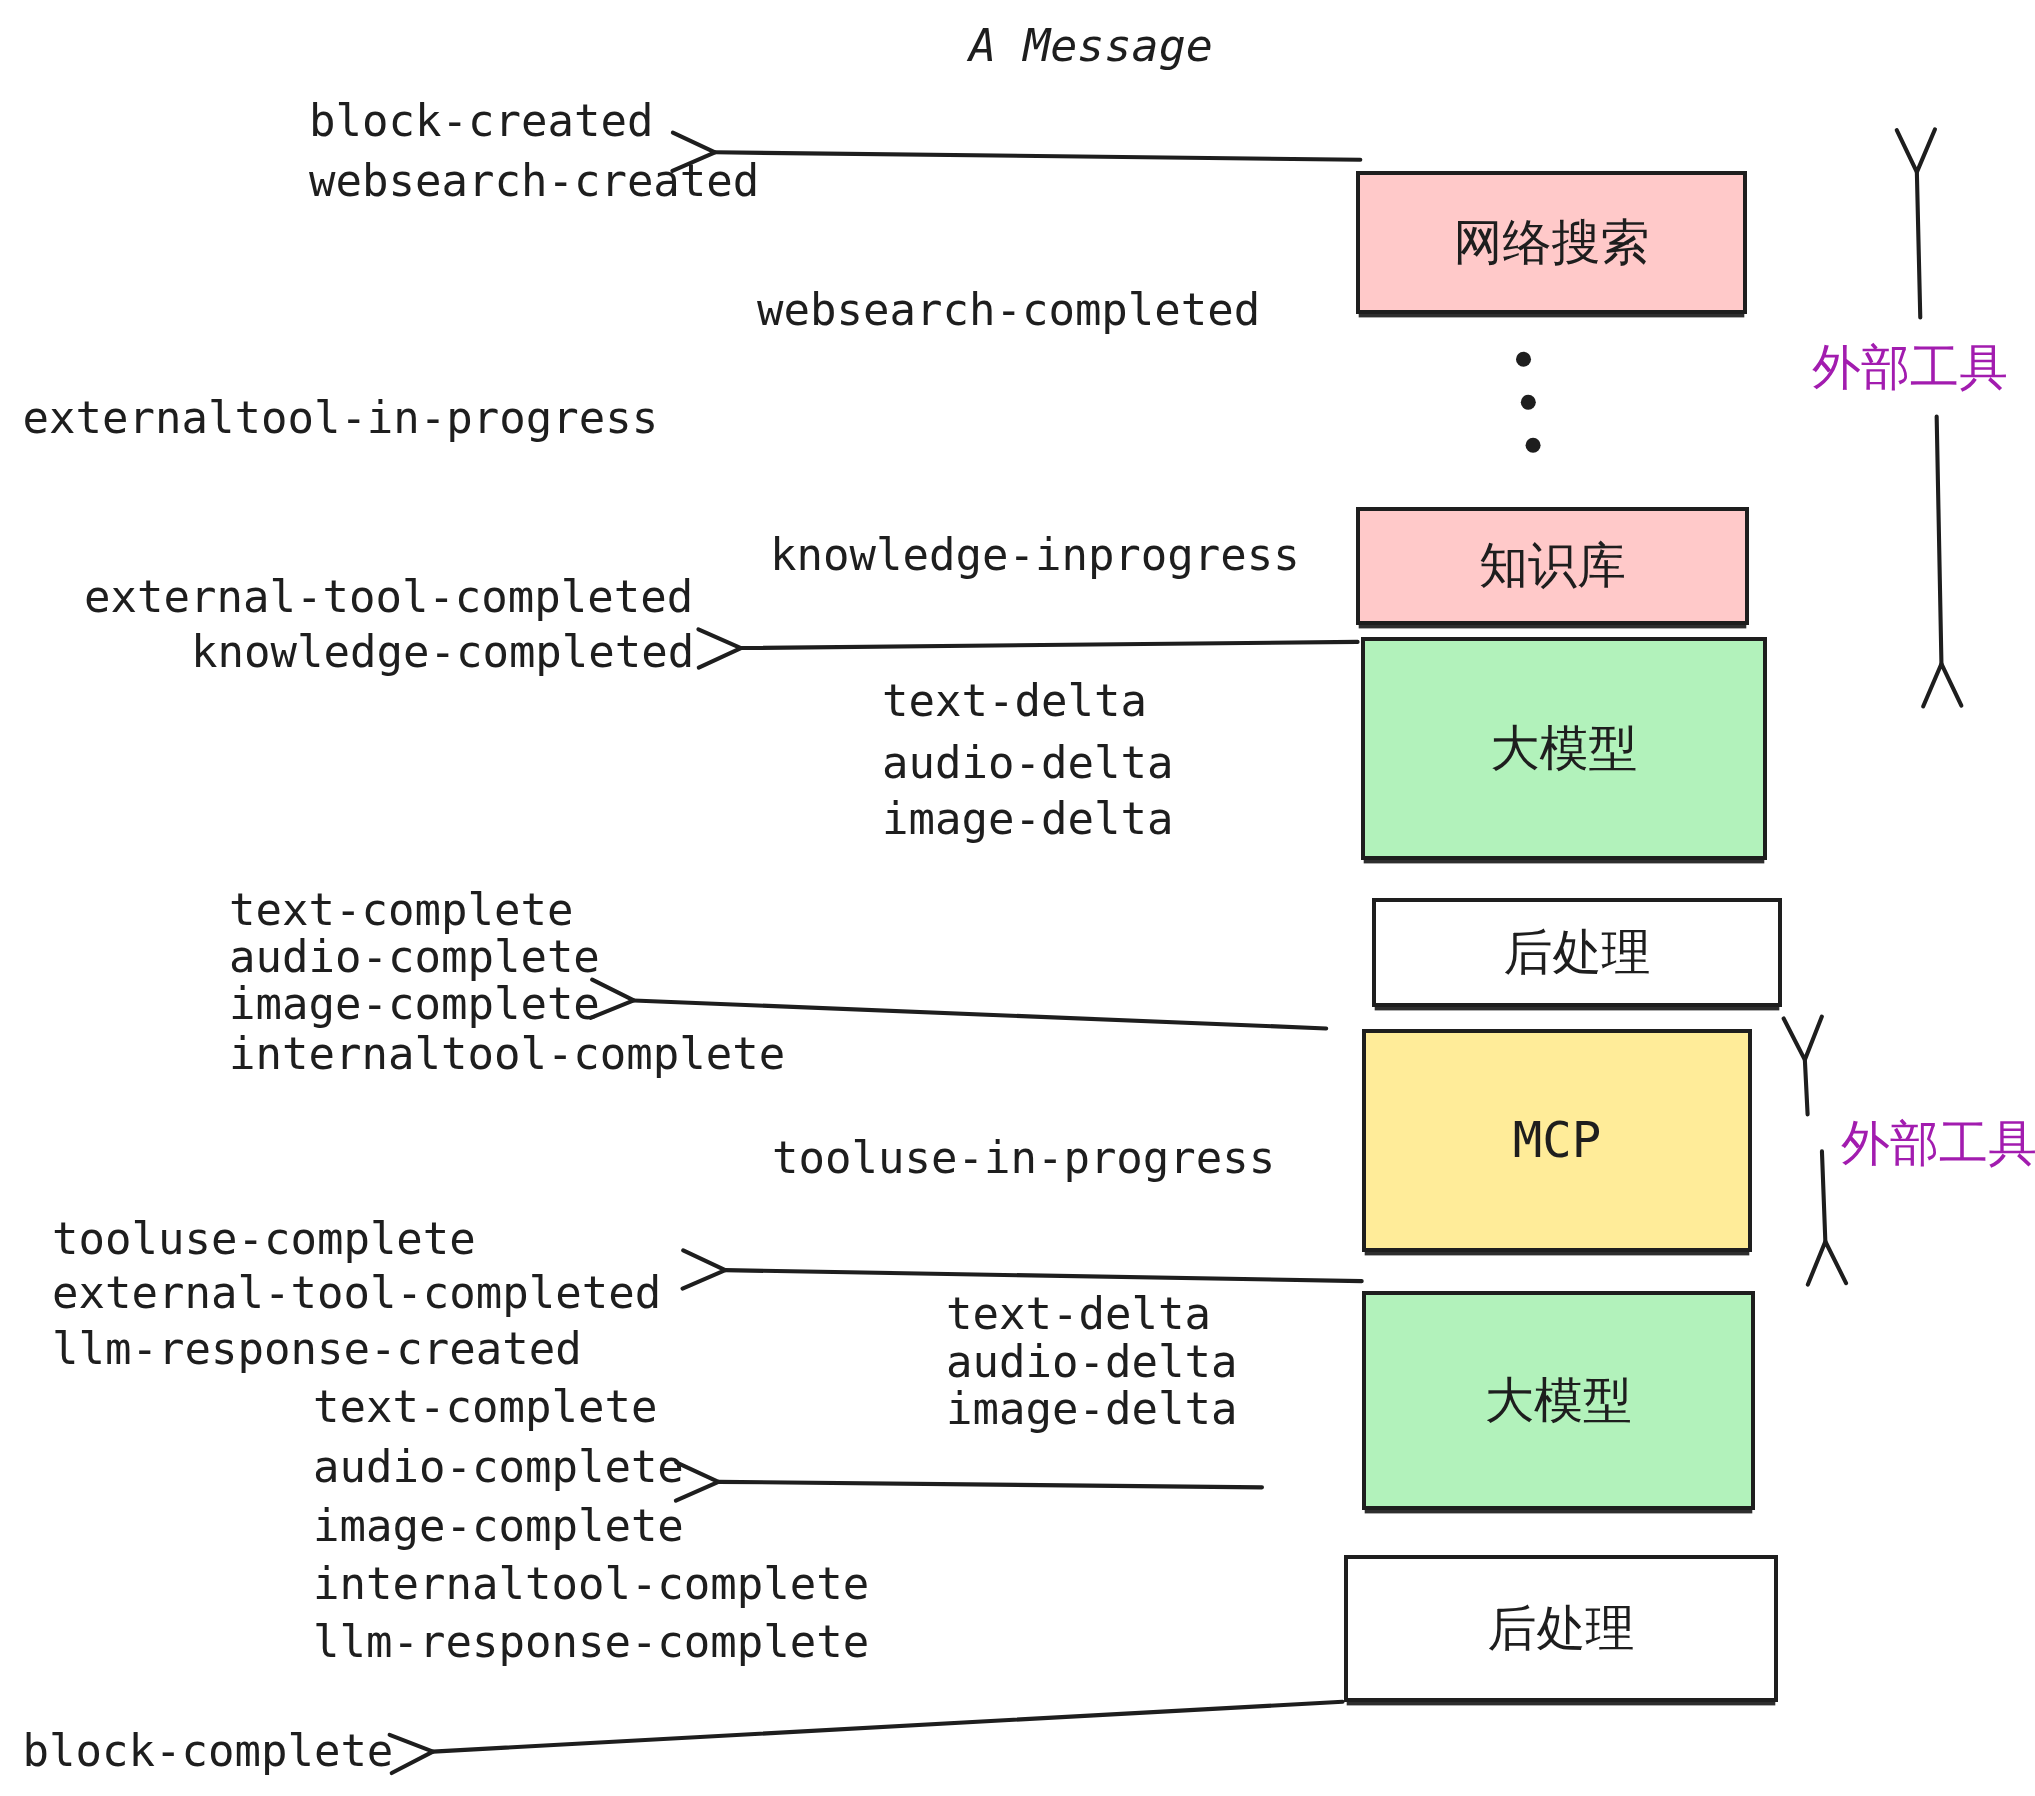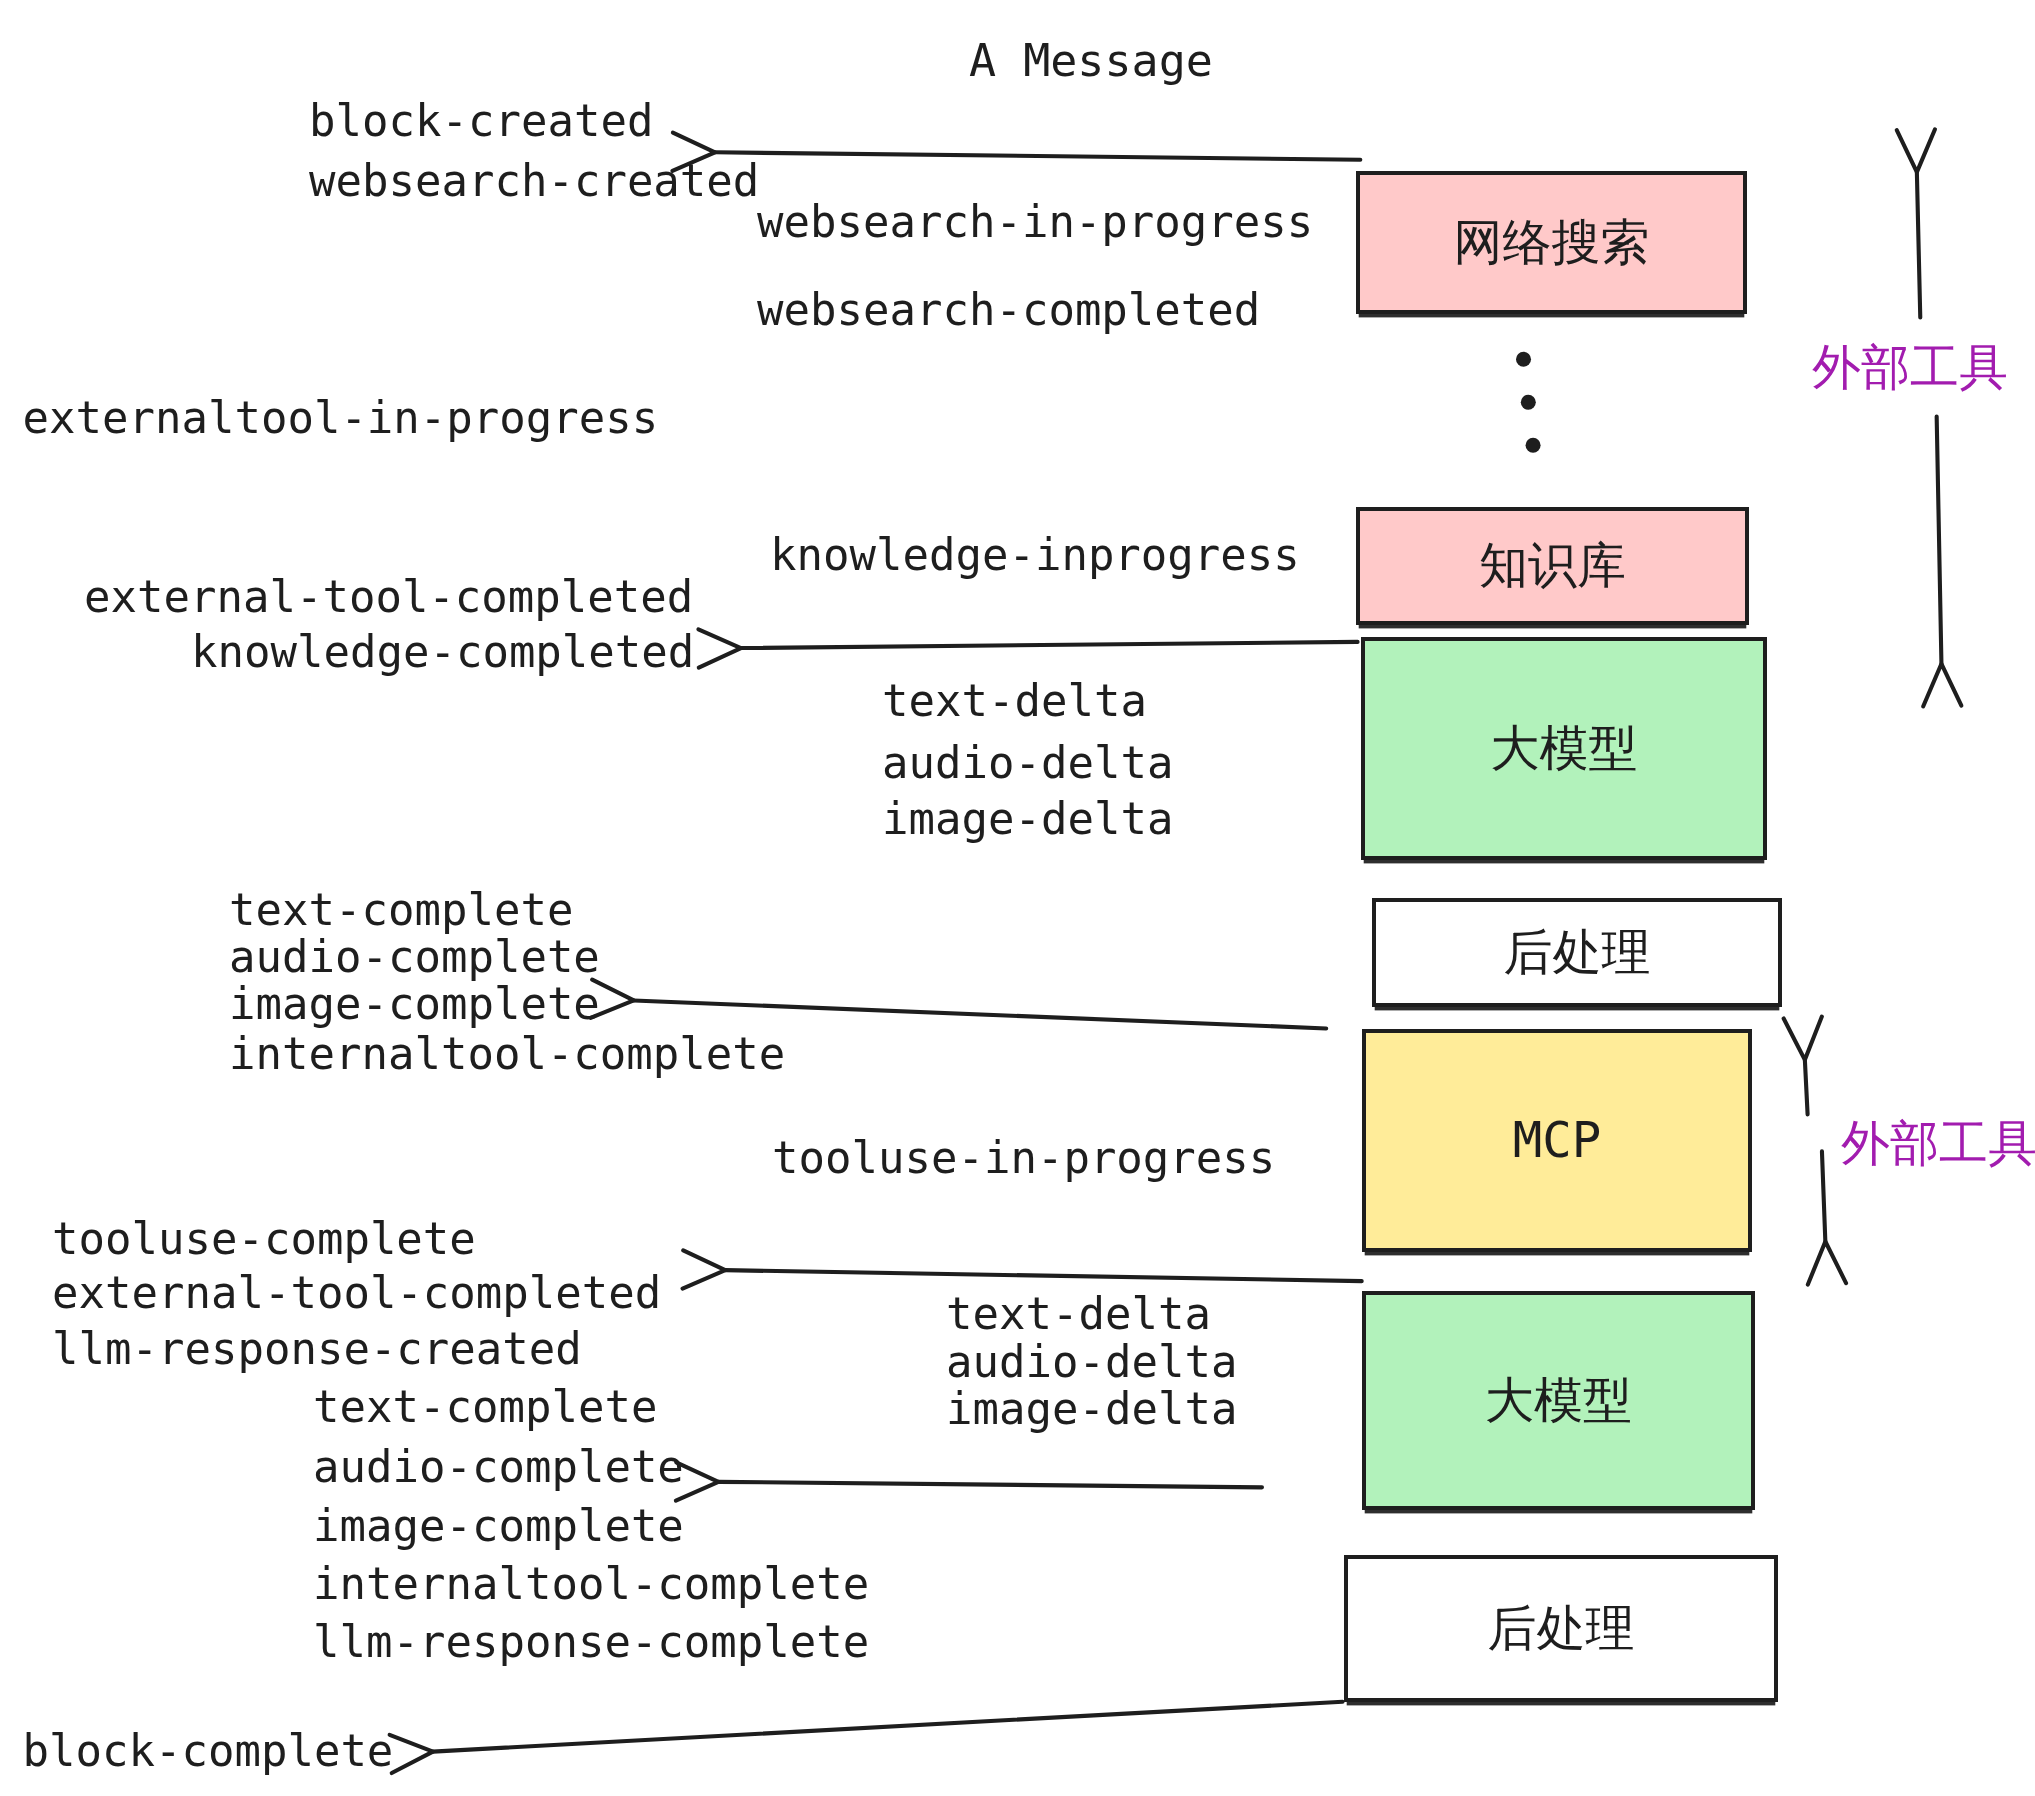--- a/index.html
+++ b/index.html
@@ -81,25 +81,24 @@
       <line x1="2668" y1="1686" x2="2673" y2="1818" marker-end="url(#ah)"></line>
     </g>
 
     <g fill="#1e1e1e">
       <circle cx="2231" cy="526" r="11"></circle>
       <circle cx="2238" cy="589" r="11"></circle>
       <circle cx="2245" cy="652" r="11"></circle>
     </g>
   </svg>
 
-  <div class="title" style="left:969px; top:34px;">A Message</div>
+  <div class="title" style="left:969px; top:19px;font-style:italic;">A Message</div>
 
   <div class="lbl" style="left:309px;  top:156px;">websearch-created</div>
   <div class="lbl" style="left:309px;  top:96px;">block-created</div>
-  <div class="lbl" style="left:757px; top:197px;">websearch-in-progress</div>
   <div class="lbl" style="left:757px; top:285px;">websearch-completed</div>
   <div class="lbl" style="left:22.5px;   top:393px;">externaltool-in-progress</div>
   <div class="lbl" style="left:770px; top:530px;">knowledge-inprogress</div>
   <div class="lbl" style="left:84px;  top:572px;">external-tool-completed</div>
   <div class="lbl" style="left:191px;  top:627px;">knowledge-completed</div>
   <div class="lbl" style="left:882px; top:676px;">text-delta</div>
   <div class="lbl" style="left:882px; top:738px;">audio-delta</div>
   <div class="lbl" style="left:882px; top:794px;">image-delta</div>
   <div class="lbl" style="left:229px;  top:885px;">text-complete</div>
   <div class="lbl" style="left:229px;  top:932px;">audio-complete</div>

